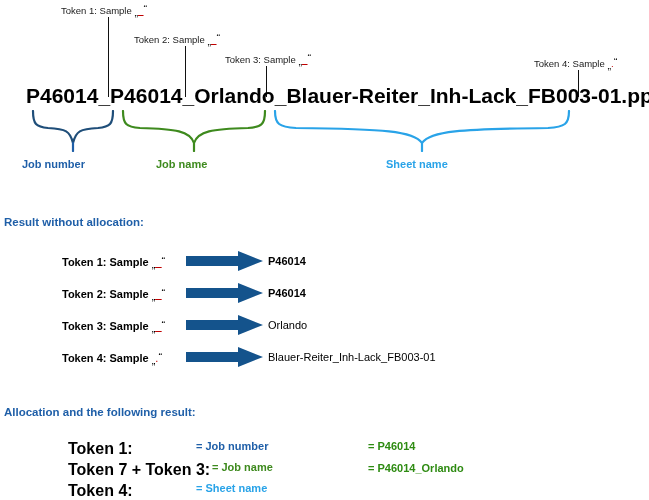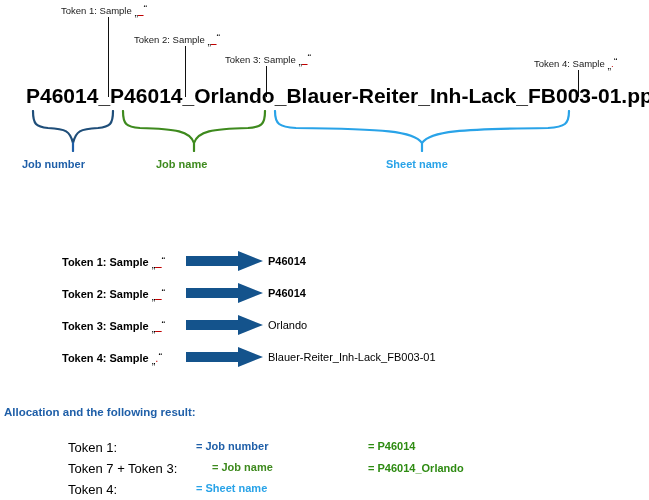--- a/index.html
+++ b/index.html
@@ -78,22 +78,22 @@
     color:#000;
     white-space:nowrap;
   }
   .row-value.bold{font-weight:bold;}
 
   .arrow{position:absolute;}
 
   
   .alloc-token{
     position:absolute;
-    font-size:13px;
-    font-weight:normal;
+    font-size:16px;
+    font-weight:bold;
     color:#000;
     white-space:nowrap;
   }
   .alloc-mid{
     position:absolute;
     font-size:11px;
     font-weight:bold;
     white-space:nowrap;
   }
   .alloc-right{
@@ -148,20 +148,21 @@
     <path d="M74,33 L74,41" fill="none" stroke="#3E8A1E" stroke-width="2.2" stroke-linecap="round"></path>
   </svg>
   <div class="bracelabel" style="left:156px;top:158px;color:#3E8A1E;">Job name</div>
 
   <svg class="brace" style="left:272px;top:110px;" width="300" height="42" viewBox="0 0 300 42">
     <path d="M3,1 C3,14 7,17 24,18 C112,19 142,21 150,33 C158,21 188,19 276,18 C293,17 297,14 297,1" fill="none" stroke="#29A3E8" stroke-width="2.2" stroke-linecap="round"></path>
     <path d="M150,33 L150,41" fill="none" stroke="#29A3E8" stroke-width="2.2" stroke-linecap="round"></path>
   </svg>
   <div class="bracelabel" style="left:386px;top:158px;color:#29A3E8;">Sheet name</div>
 
+  <div class="section-head" style="left:4px;top:216px;">Result without allocation:</div>
 
   <div class="row-label" style="left:62px;top:255px;">
     <span>Token 1: Sample</span>
     <span class="qm"><span class="lowq">„</span><span class="u">_</span><span class="hiq">“</span></span>
   </div>
   <svg class="arrow" style="left:186px;top:251px;" width="78" height="20" viewBox="0 0 78 20">
     <path d="M0,5 L52,5 L52,0 L77,10 L52,20 L52,15 L0,15 Z" fill="#14538C"></path>
   </svg>
   <div class="row-value bold" style="left:268px;top:255px;">P46014</div>
 

